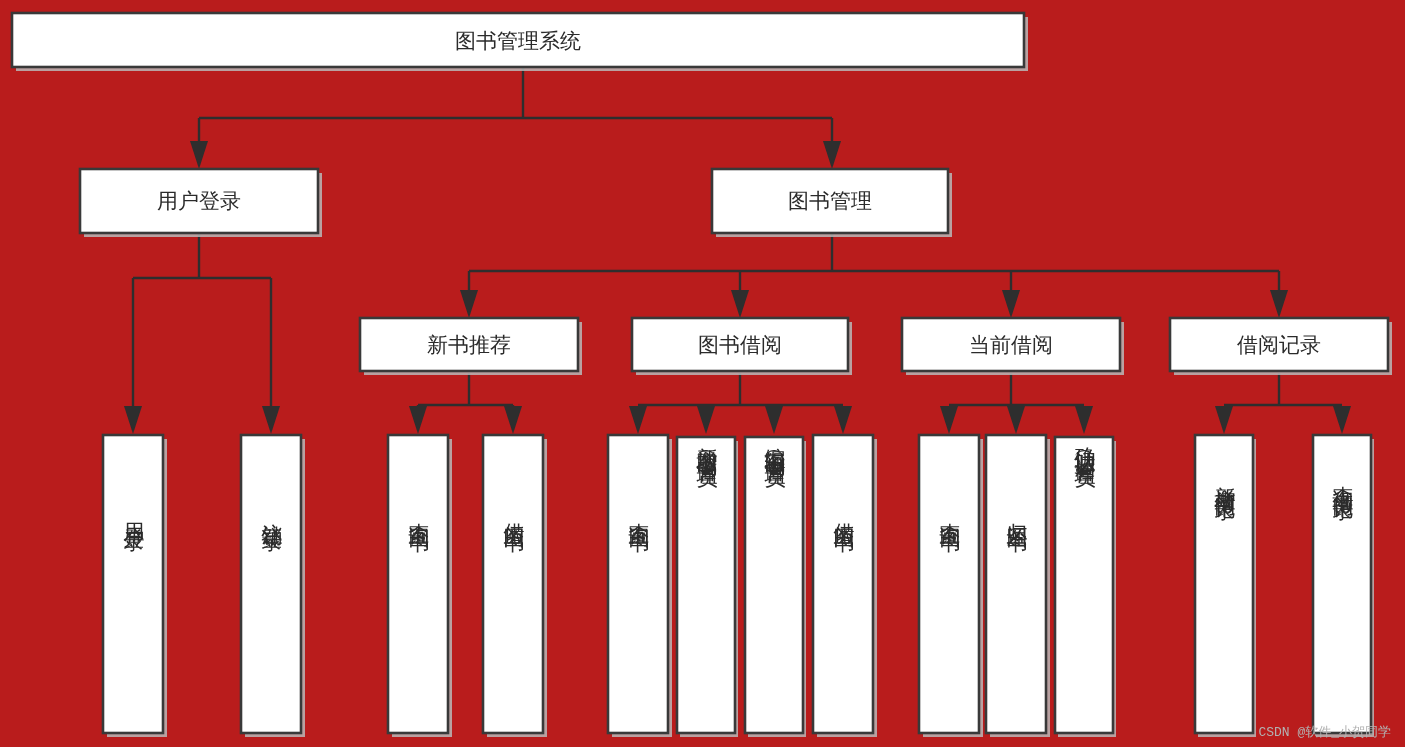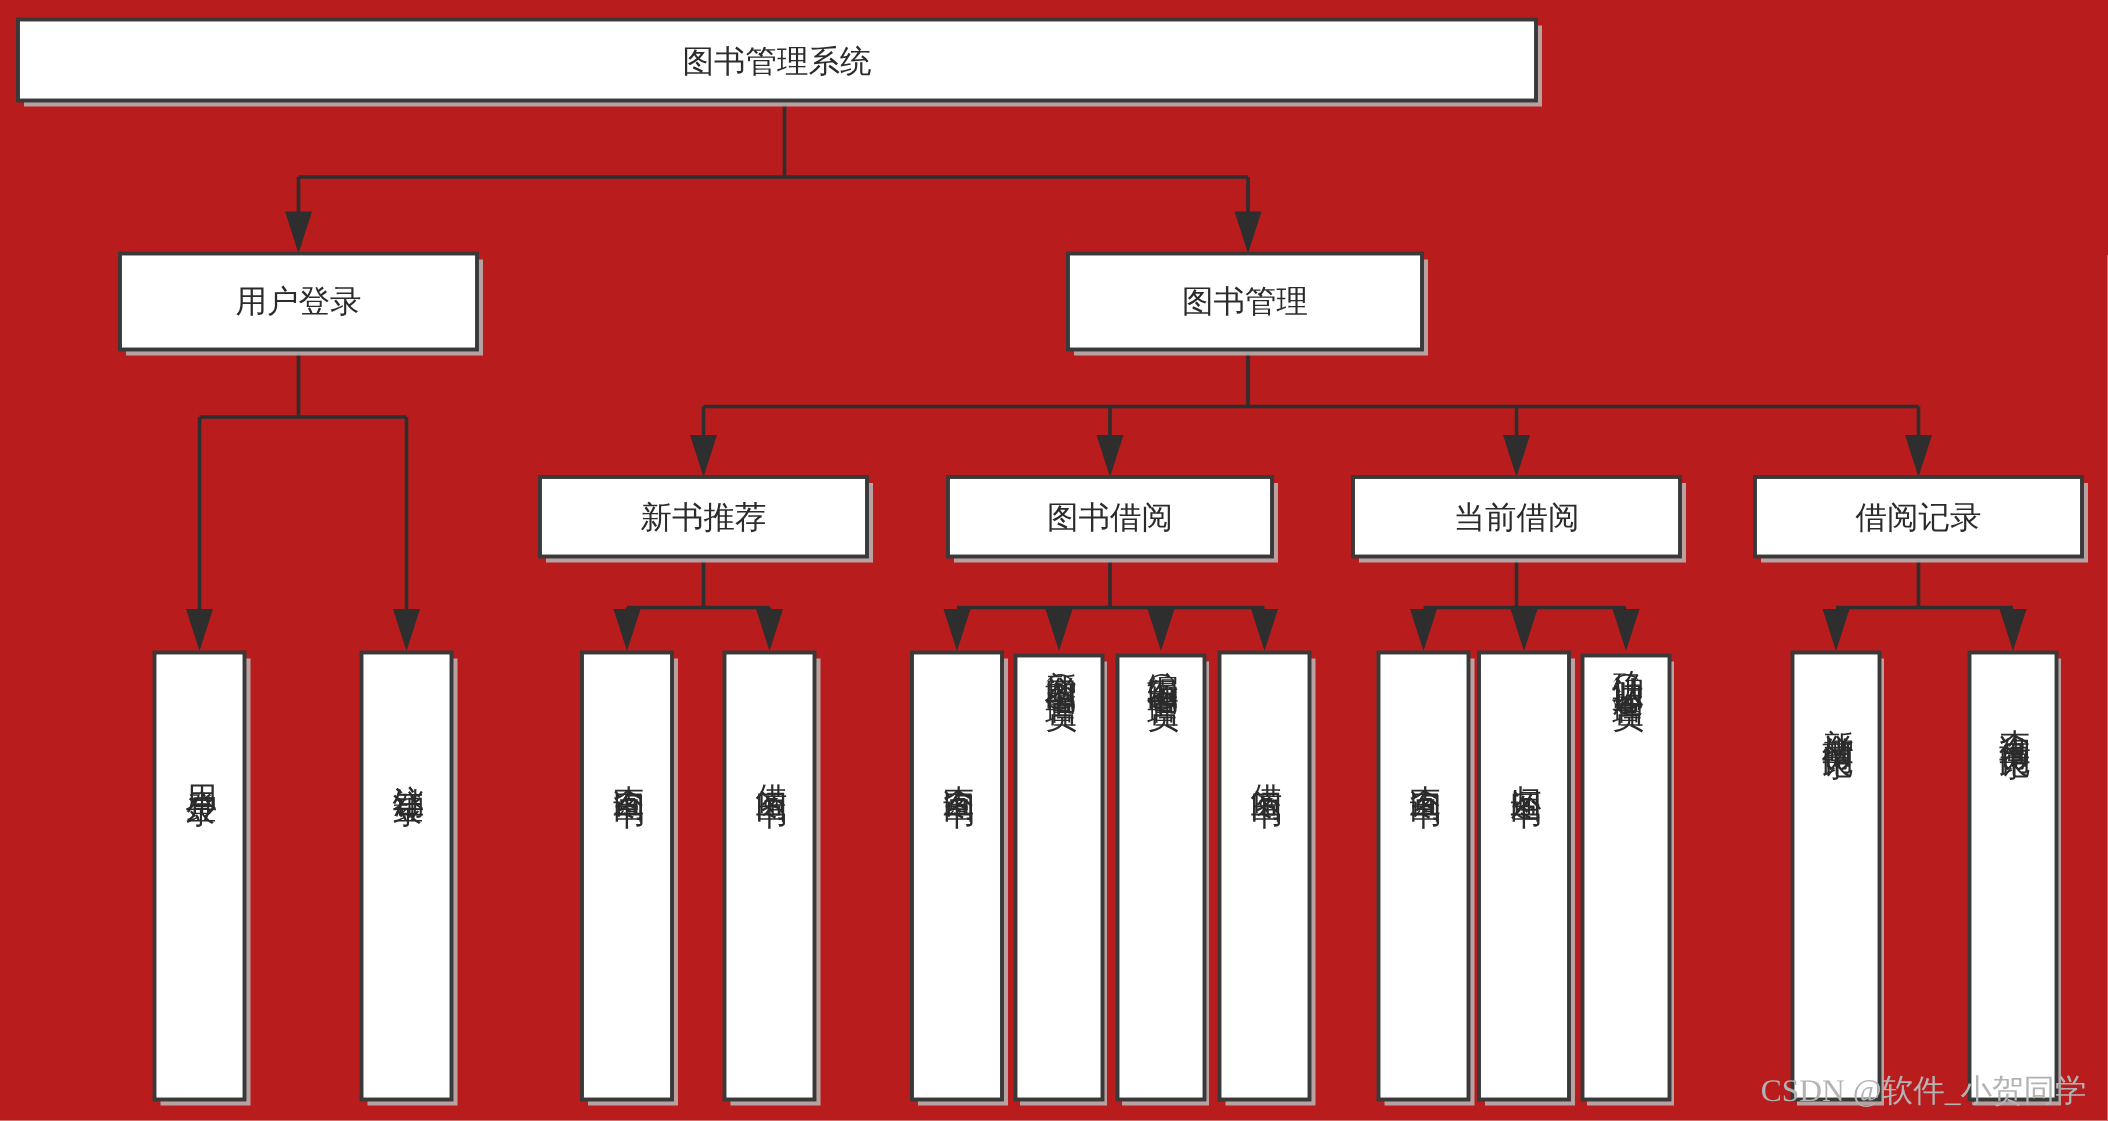--- a/index.html
+++ b/index.html
@@ -10,21 +10,21 @@
   .box-rect{fill:#ffffff;stroke:#393939;stroke-width:2.6;}
   .shadow-rect{fill:#b9b9b9;stroke:none;opacity:.85;}
   .conn{stroke:#2e2e2e;stroke-width:2.4;fill:none;stroke-linecap:butt;}
   .arrowhead{fill:#2e2e2e;stroke:none;}
   .lbl{fill:#2b2b2b;font-family:"DejaVu Sans","Liberation Sans",sans-serif;
        text-anchor:middle;dominant-baseline:middle;}
   .lbl-h{font-size:21px;}
   .lbl-v{font-size:21px;}
   .vtext{writing-mode:vertical-rl;text-orientation:upright;letter-spacing:3px;}
   .watermark{position:absolute;right:14px;bottom:6px;color:#b3b3b3;
-             font-size:21px;font-family:Liberation Serif, serif;
+             font-size:13px;font-family:Liberation Mono, monospace;
              white-space:nowrap;user-select:none;}
 </style>
 </head>
 <body>
 
 <div id="stage">
 
   <svg id="diagram" viewBox="0 0 1405 747">
 
     <g>

